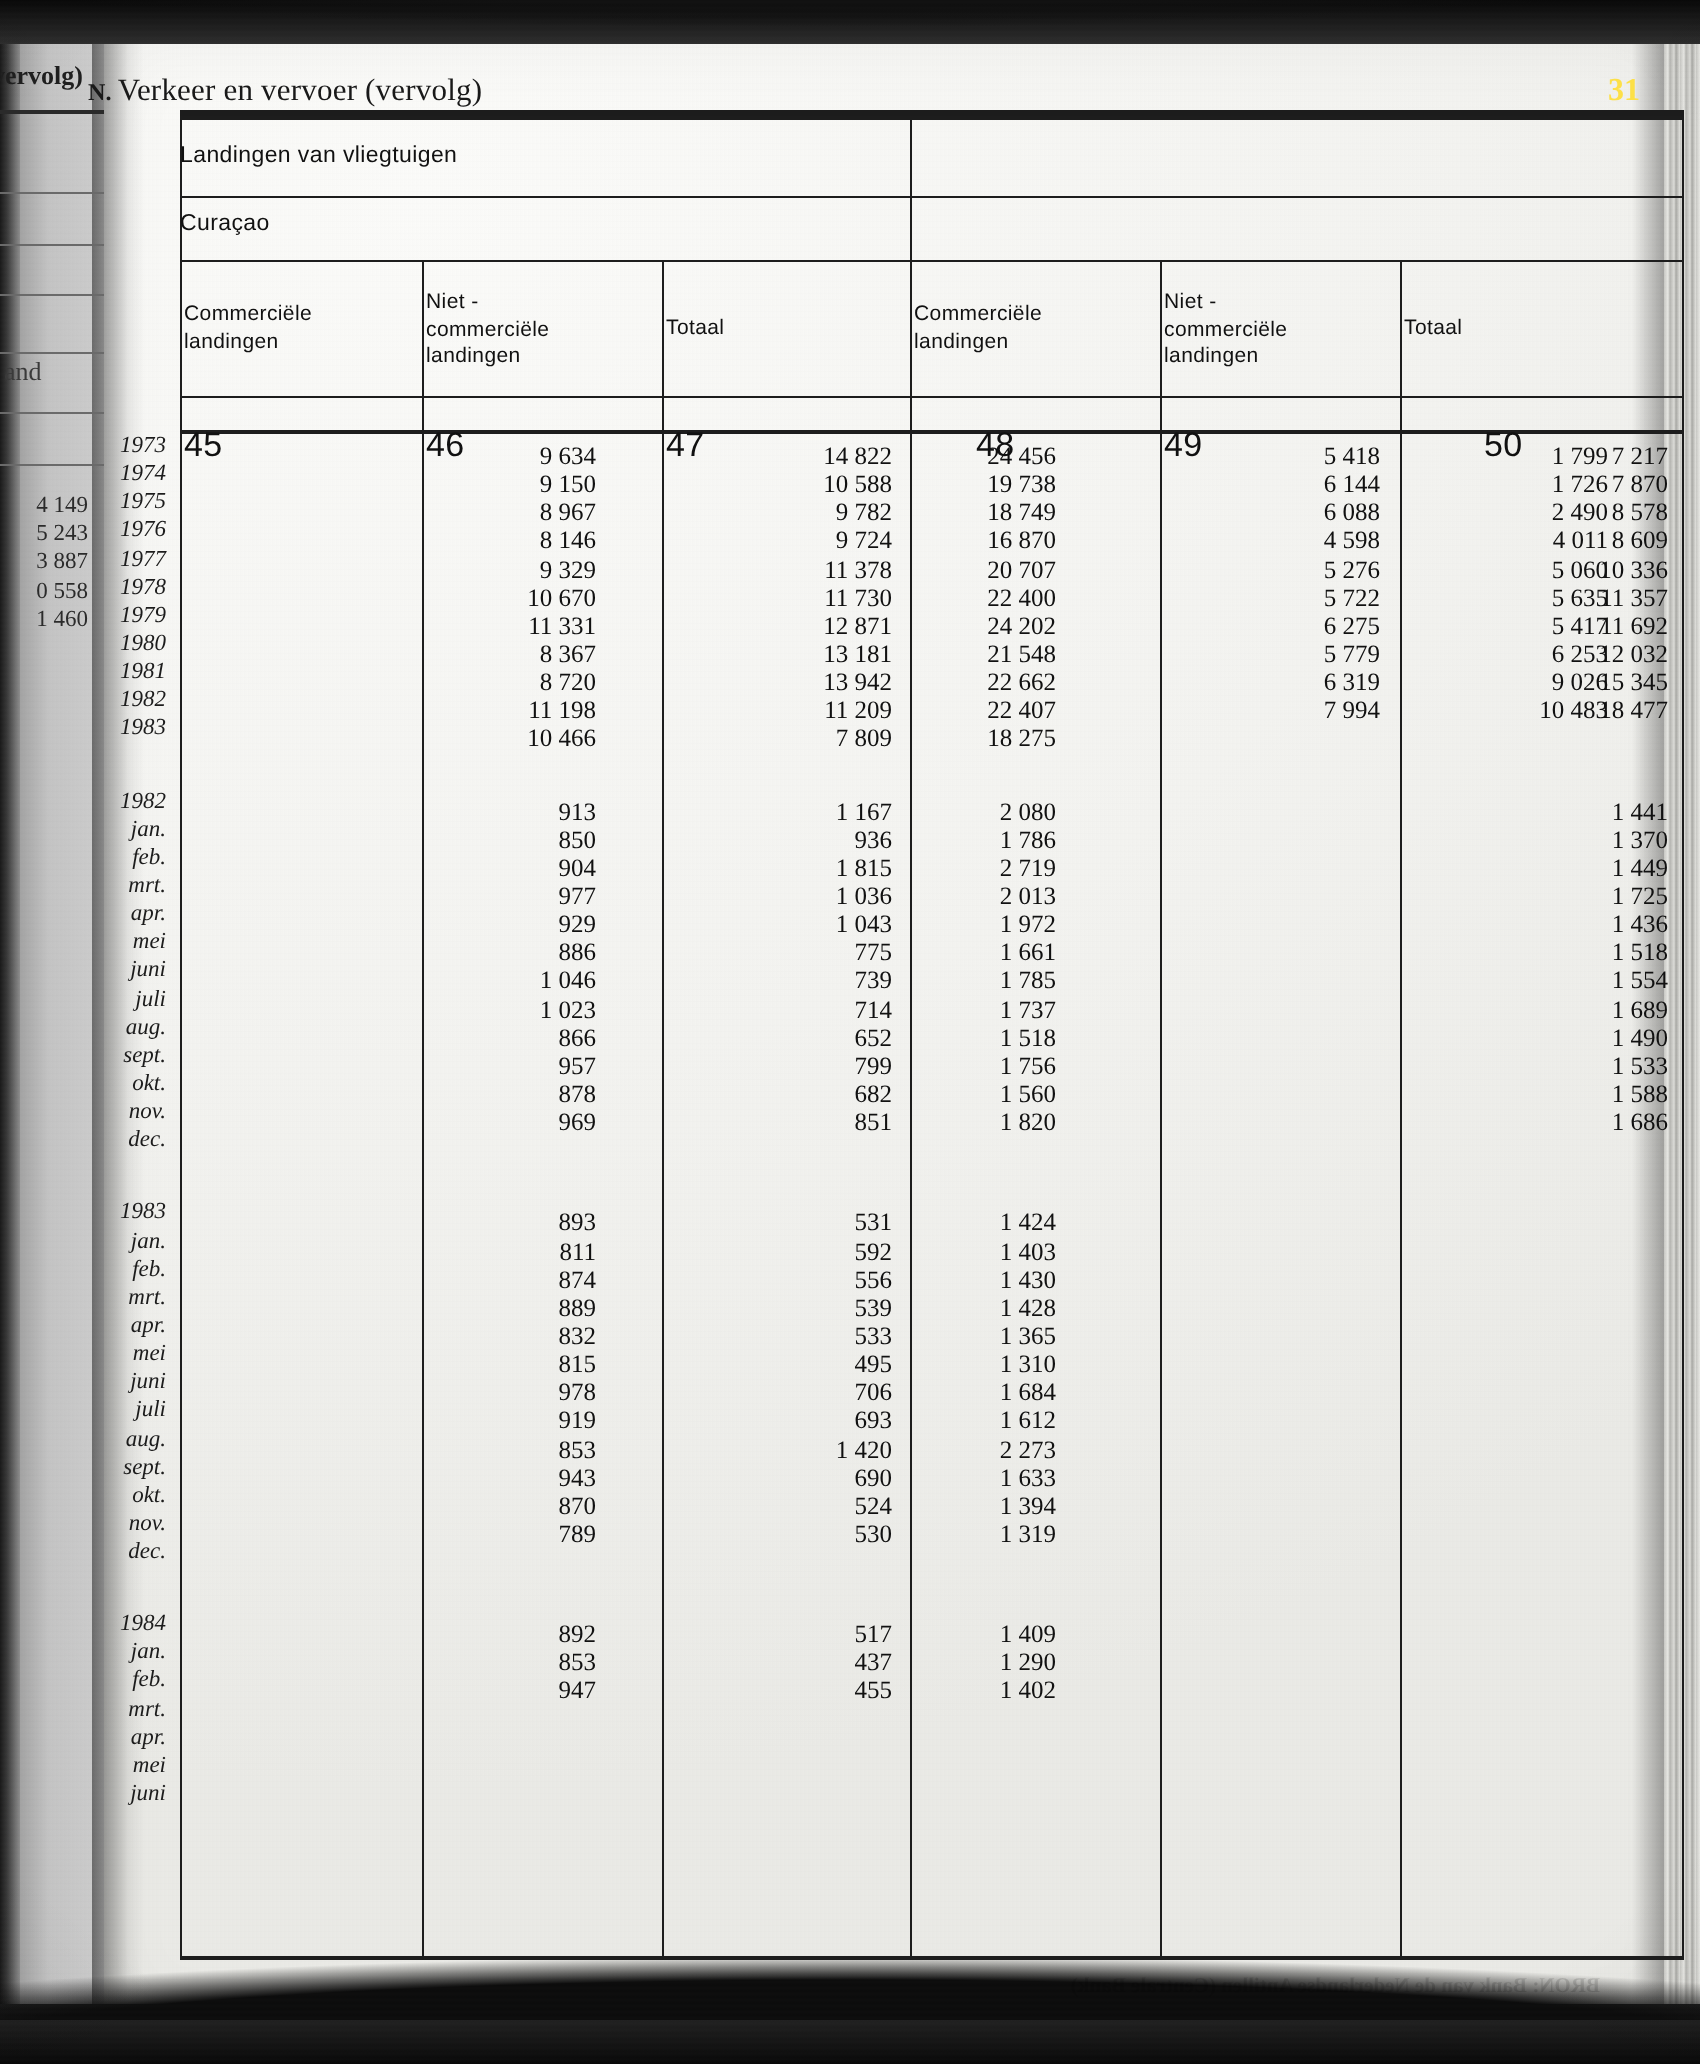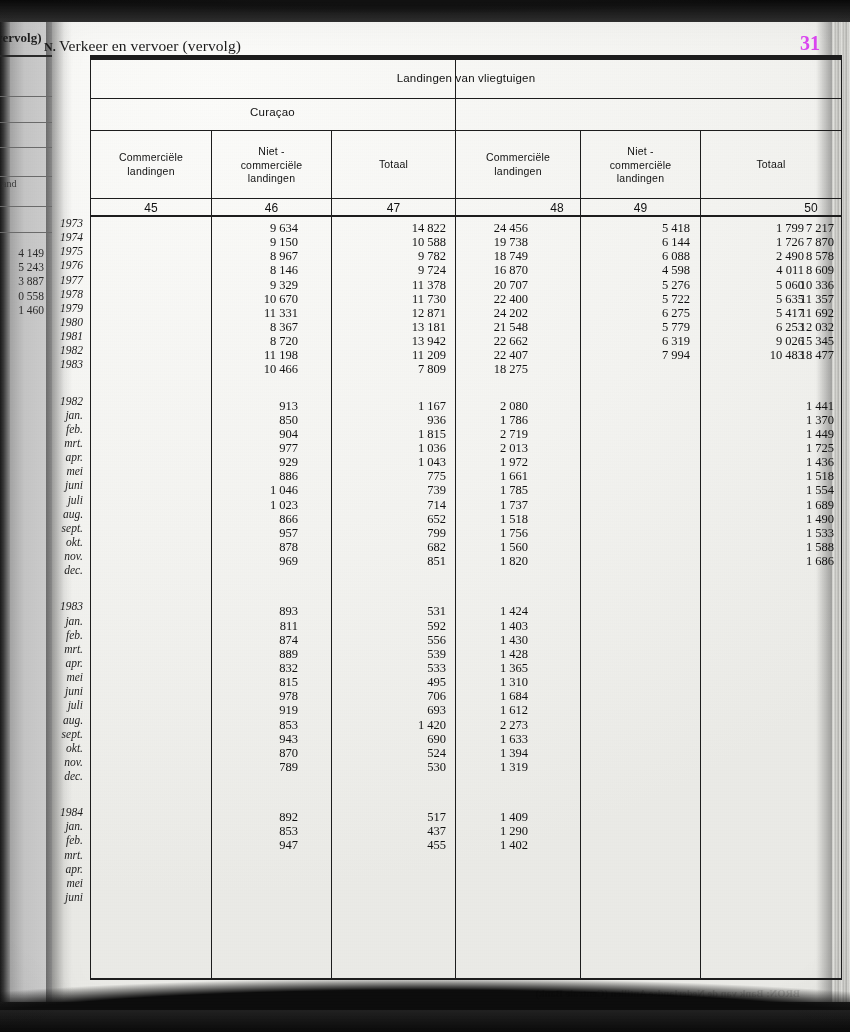--- a/index.html
+++ b/index.html
@@ -92,63 +92,63 @@
     position:absolute;left:44px;top:29px;width:790px;height:26px;
     display:flex;align-items:flex-end;justify-content:space-between;
   }
   .head-title{
     font-family:Liberation Serif, serif;
     font-size:15.5px;color:#191919;letter-spacing:.1px;white-space:nowrap;
   }
   .head-title .sec{font-weight:bold;font-size:12px;margin-right:3px;}
   .head-page{
     font-family:"Liberation Serif", serif;font-weight:bold;
-    font-size:20px;color:#d946ef;margin-right:14px;
+    font-size:16px;color:#fde047;margin-right:14px;
   }
   
   .head-rule{
     position:absolute;left:90px;top:55px;width:752px;height:3px;
     background:#1c1c1c;
   }
 
   
   .margin-bleed{
     position:absolute;left:0;top:0;width:52px;height:1032px;z-index:12;
     font-family:"Liberation Serif", serif;color:#2f2f2f;
   }
   .mb-title{position:absolute;left:-4px;top:30px;font-size:13px;font-weight:bold;color:#1f1f1f;}
   .mb-rule{position:absolute;left:0;width:52px;height:2px;background:#2a2a2a;}
   .mb-thin{position:absolute;left:0;width:52px;height:1px;background:#6a6a6a;}
-  .mb-label{position:absolute;left:2px;font-size:10px;color:#3a3a3a;}
+  .mb-label{position:absolute;left:2px;font-size:13px;color:#3a3a3a;}
   .mb-nums{position:absolute;left:0;top:246px;font-size:11.5px;line-height:14.2px;color:#2b2b2b;text-align:right;width:44px;}
 
   
   .bleed-source{
     position:absolute;left:330px;top:988px;width:470px;
     font-family:"Liberation Serif", serif;font-size:10.5px;font-weight:bold;
     color:#000;opacity:.13;transform:scaleX(-1);white-space:nowrap;z-index:12;
   }
 
   
   .table-wrap{position:absolute;left:90px;top:58px;width:752px;height:940px;}
 
   .rule{position:absolute;background:#1d1d1d;}
   .rule.h{height:1px;left:0;width:752px;}
   .rule.h.thick{height:2px;}
   .rule.v{width:1px;top:0;}
 
   .hdr-cell{
-    position:absolute;text-align:center;
+    position:absolute;text-align:left;
     font-family:"Liberation Sans", sans-serif;
     color:#111;letter-spacing:.2px;
   }
   .hdr-span{font-size:11.5px;}
   .hdr-group{font-size:11.5px;}
   .hdr-col{font-size:10.5px;line-height:13.5px;}
-  .hdr-num{font-size:12px;}
+  .hdr-num{font-size:17px;margin-top:12px;}
 
   .body-area{position:absolute;left:0;top:158px;width:787px;height:782px;}
 
   .rowlabels{
     position:absolute;left:-55px;top:0;width:52px;
     font-family:"Liberation Serif", serif;font-style:italic;
     font-size:11.5px;color:#1c1c1c;text-align:right;
   }
   .rowlabels .rl{height:14.15px;line-height:14.15px;padding-right:4px;white-space:nowrap;}
   .rowlabels .rl.gap{height:22px;}

